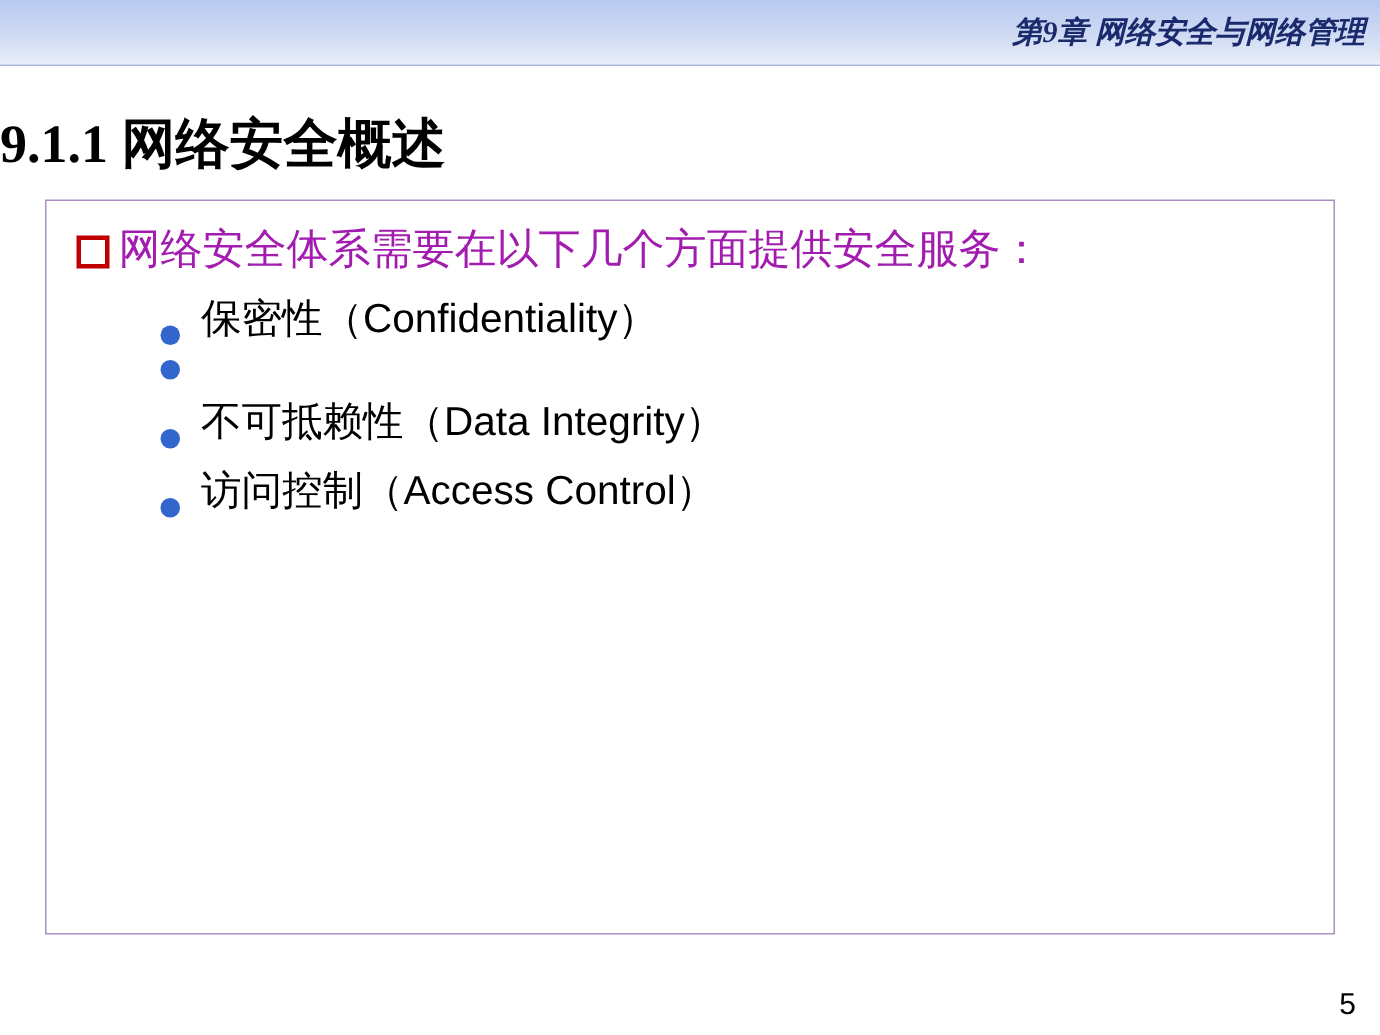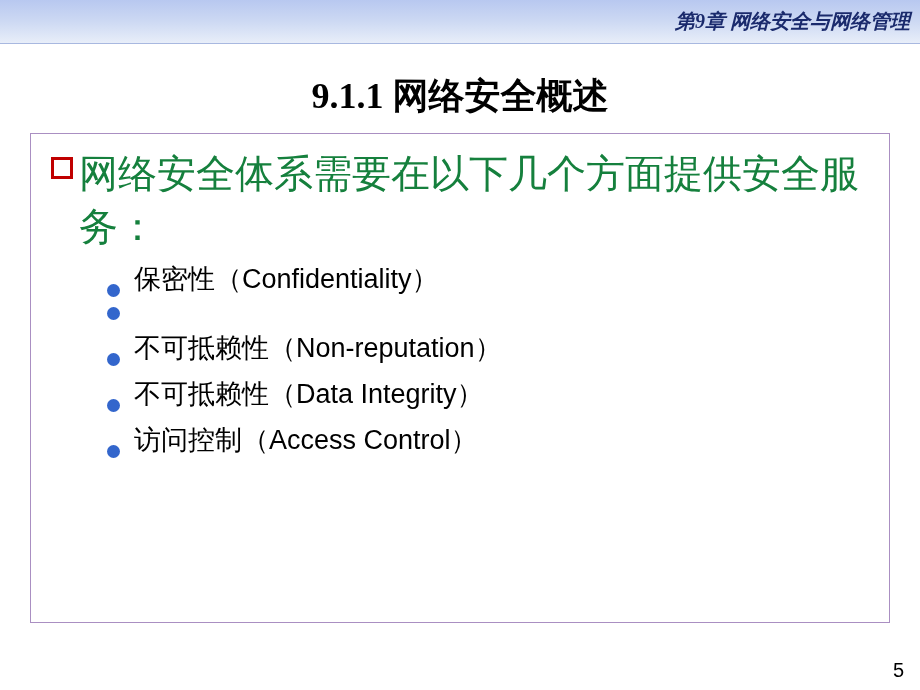--- a/index.html
+++ b/index.html
@@ -31,21 +31,20 @@
       border-bottom: 1px solid #a8b8e0;
     }
     .header-text {
       font-size: 20px;
       font-style: italic;
       font-weight: bold;
       color: #1a2a6c;
       font-family: "KaiTi", "楷体", "SimSun", serif;
     }
     .title {
-      text-align: center;
       font-size: 36px;
       font-weight: bold;
       color: #000000;
       margin-top: 28px;
       margin-bottom: 12px;
       font-family: "SimSun", "宋体", serif;
     }
     .content-box {
       margin: 0 30px 0 30px;
       border: 1px solid #aa8fc2;
@@ -59,22 +58,22 @@
     }
     .chk-icon {
       width: 22px;
       height: 22px;
       border: 3px solid #c00000;
       margin-right: 6px;
       margin-top: 9px;
       flex-shrink: 0;
     }
     .main-text {
-      font-size: 39px;
-      color: #15803d;
+      font-size: 28px;
+      color: #a21caf;
       line-height: 1.35;
       font-family: "SimSun", "宋体", serif;
     }
     .sub-list {
       margin-left: 56px;
       margin-top: 8px;
     }
     .sub-item {
       display: flex;
       align-items: flex-end;
@@ -125,24 +124,20 @@
     <div class="sub-list">
       <div class="sub-item">
         <div class="dot-icon"></div>
         <div class="sub-text"><span>保密性</span>（<span class="en">Confidentiality</span>）</div>
       </div>
       <div class="sub-item">
         <div class="dot-icon"></div>
       </div>
       <div class="sub-item">
         <div class="dot-icon"></div>
-        <div class="sub-text"><span>不可抵赖性</span>（<span class="en">Non-reputation</span>）</div>
-      </div>
-      <div class="sub-item">
-        <div class="dot-icon"></div>
         <div class="sub-text"><span>不可抵赖性</span>（<span class="en">Data Integrity</span>）</div>
       </div>
       <div class="sub-item">
         <div class="dot-icon"></div>
         <div class="sub-text"><span>访问控制</span>（<span class="en">Access Control</span>）</div>
       </div>
     </div>
   </div>
 
   <div class="page-number">5</div>

